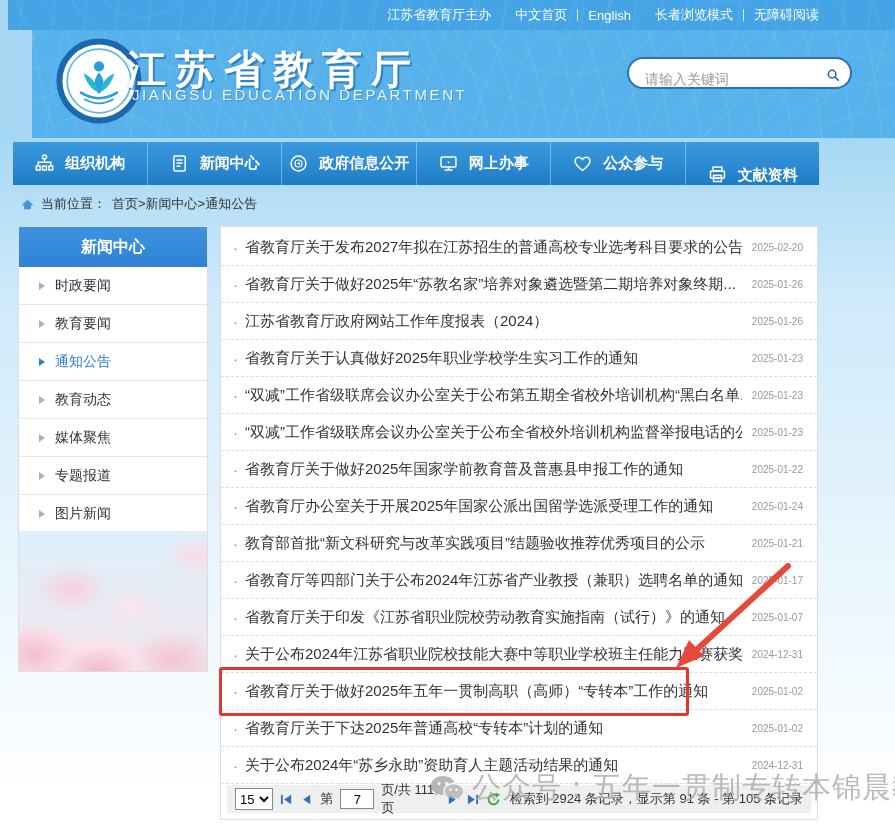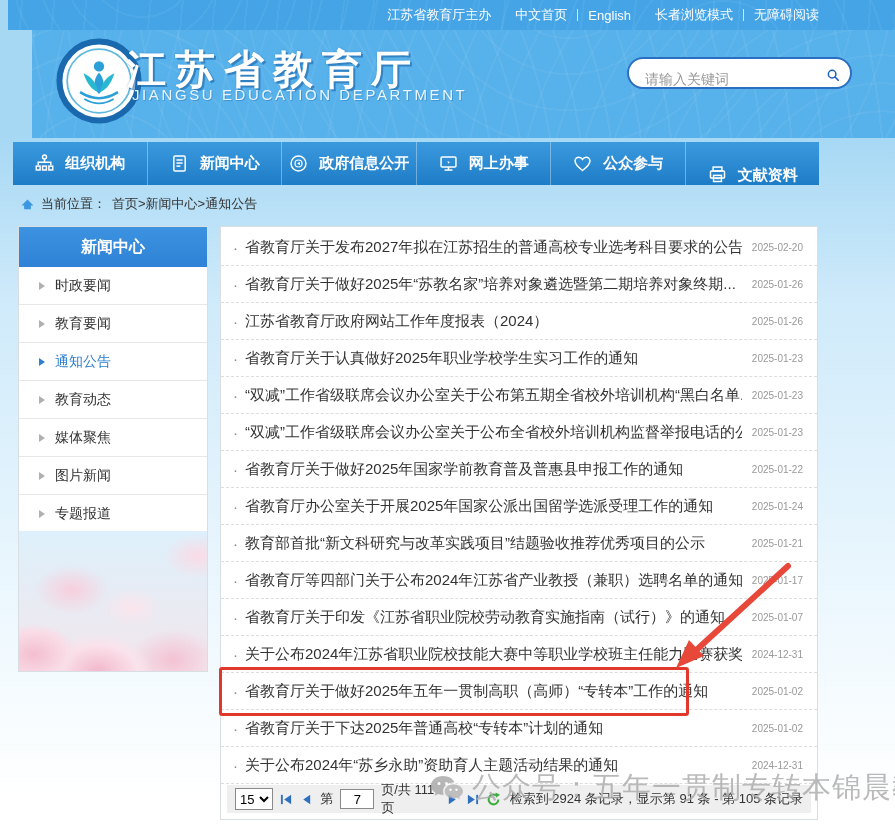--- a/index.html
+++ b/index.html
@@ -228,26 +228,26 @@
         <span>教育动态</span>
       </div>
 
       <div class="sb-item">
         <span class="sb-tri"></span>
         <span>媒体聚焦</span>
       </div>
 
       <div class="sb-item">
         <span class="sb-tri"></span>
+        <span>专题报道</span>
+      </div>
+
+      <div class="sb-item">
+        <span class="sb-tri"></span>
         <span>图片新闻</span>
-      </div>
-
-      <div class="sb-item">
-        <span class="sb-tri"></span>
-        <span>专题报道</span>
       </div>
 
     <div class="sb-flower"></div>
   </div>
 
   <div class="list">
 
       <div class="row">
         <span class="bullet">·</span>
         <span class="title">省教育厅关于发布2027年拟在江苏招生的普通高校专业选考科目要求的公告</span>

